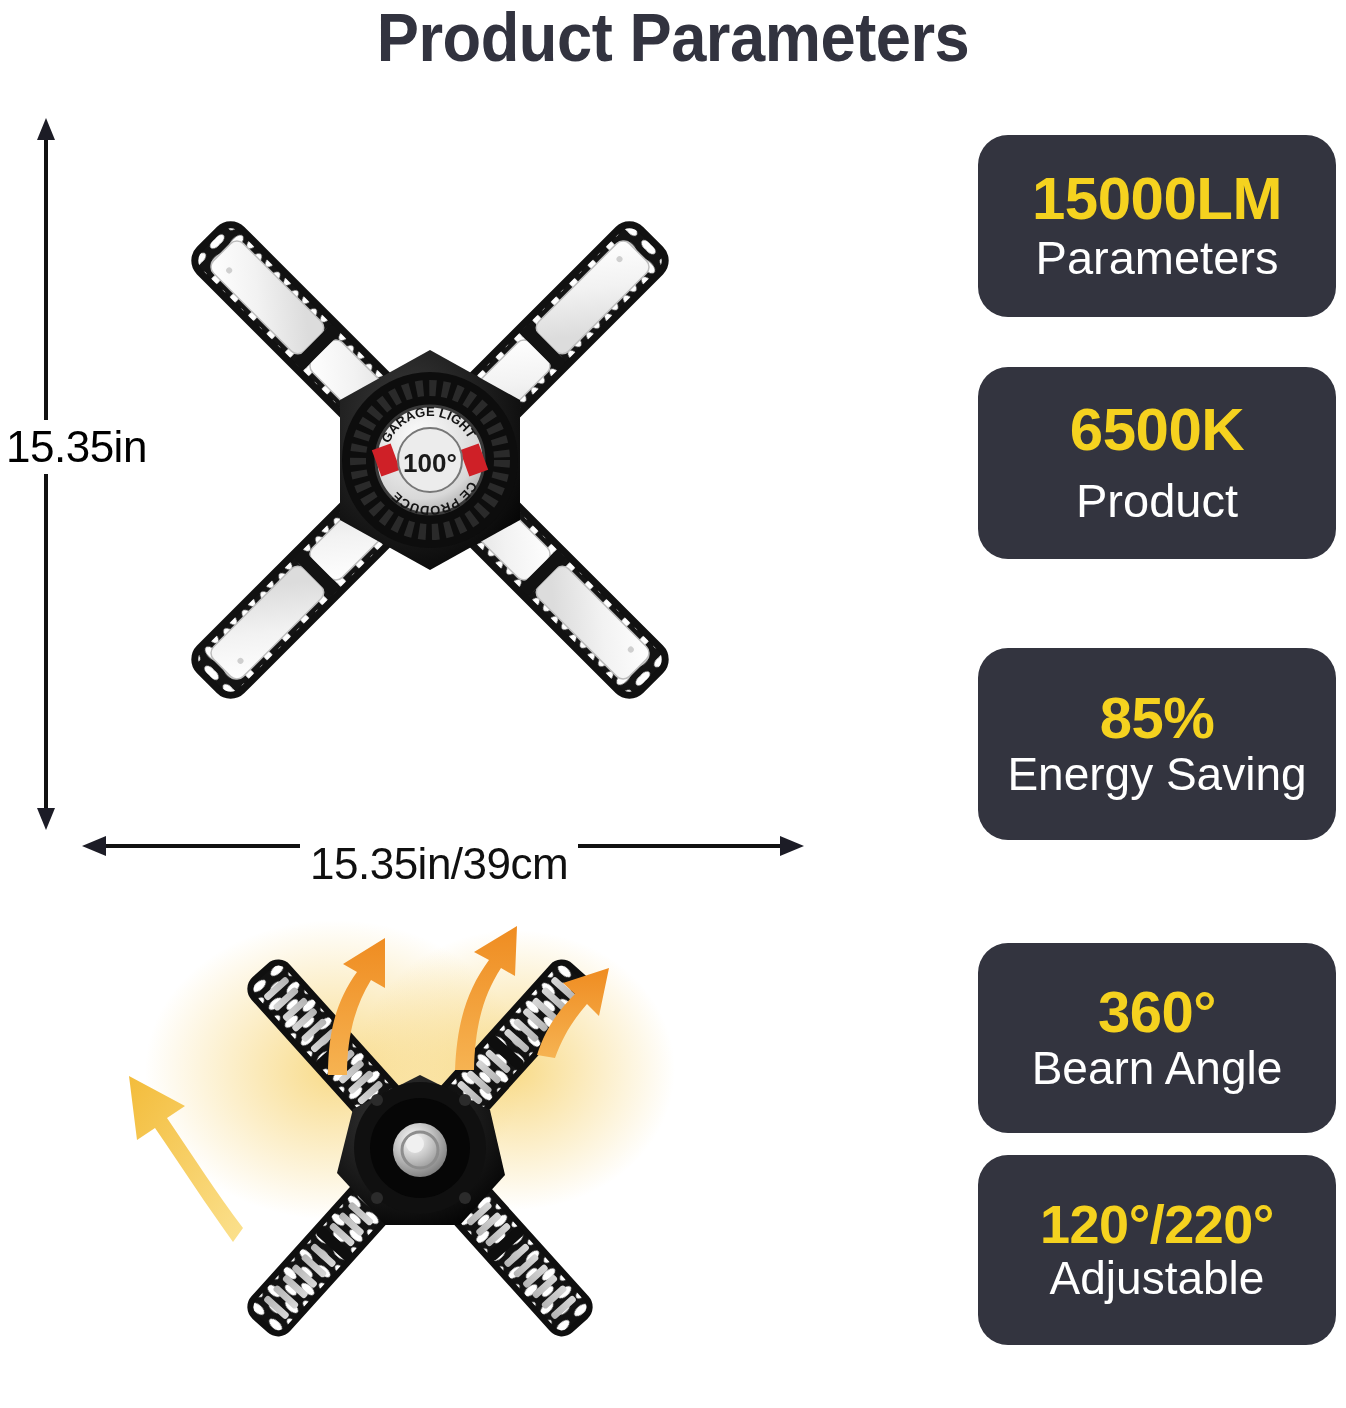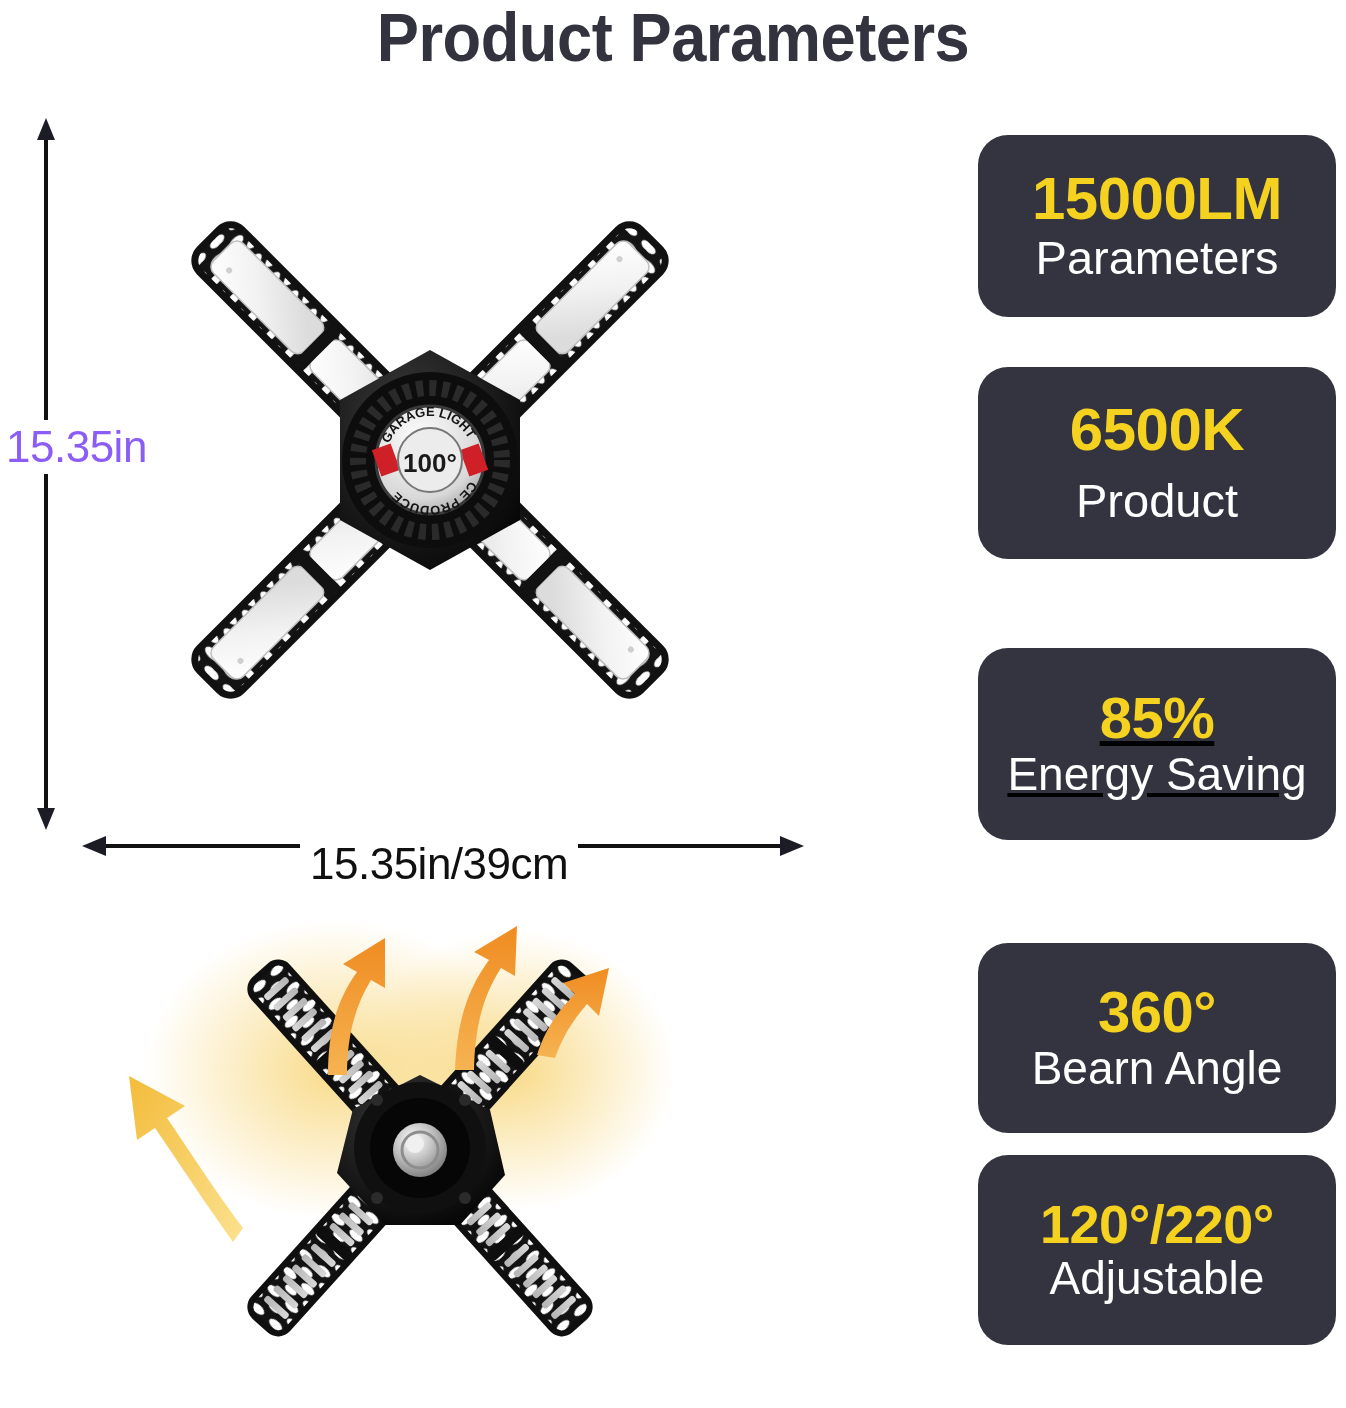--- a/index.html
+++ b/index.html
@@ -48,21 +48,21 @@
     border-radius: 30px;
     box-sizing: border-box;
     display: flex;
     flex-direction: column;
     align-items: center;
     justify-content: center;
     padding: 12px 10px;
   }
   .param-card.c0 { top: 0px;    height: 182px; }
   .param-card.c1 { top: 232px;  height: 192px; gap: 12px; }
-  .param-card.c2 { top: 513px;  height: 192px; text-decoration: underline; }
+  .param-card.c2 { top: 513px;  height: 192px; }
   .param-card.c3 { top: 808px;  height: 190px; }
   .param-card.c4 { top: 1020px; height: 190px; }
 
   .param-value {
     color: #f5d21f;
     font-weight: bold;
     font-size: 60px;
     line-height: 1.04;
     white-space: nowrap;
     letter-spacing: -0.5px;
@@ -89,21 +89,21 @@
     left: 28px;
     top: 118px;
     width: 36px;
     height: 712px;
   }
   #dim-vertical-label {
     position: absolute;
     left: 2px;
     top: 420px;
     font-size: 44px;
-    color: #8b5cf6;
+    color: #000000;
     background: #ffffff;
     padding: 2px 4px;
     white-space: nowrap;
     letter-spacing: -0.5px;
   }
   #dim-horizontal {
     position: absolute;
     left: 82px;
     top: 822px;
     width: 722px;

